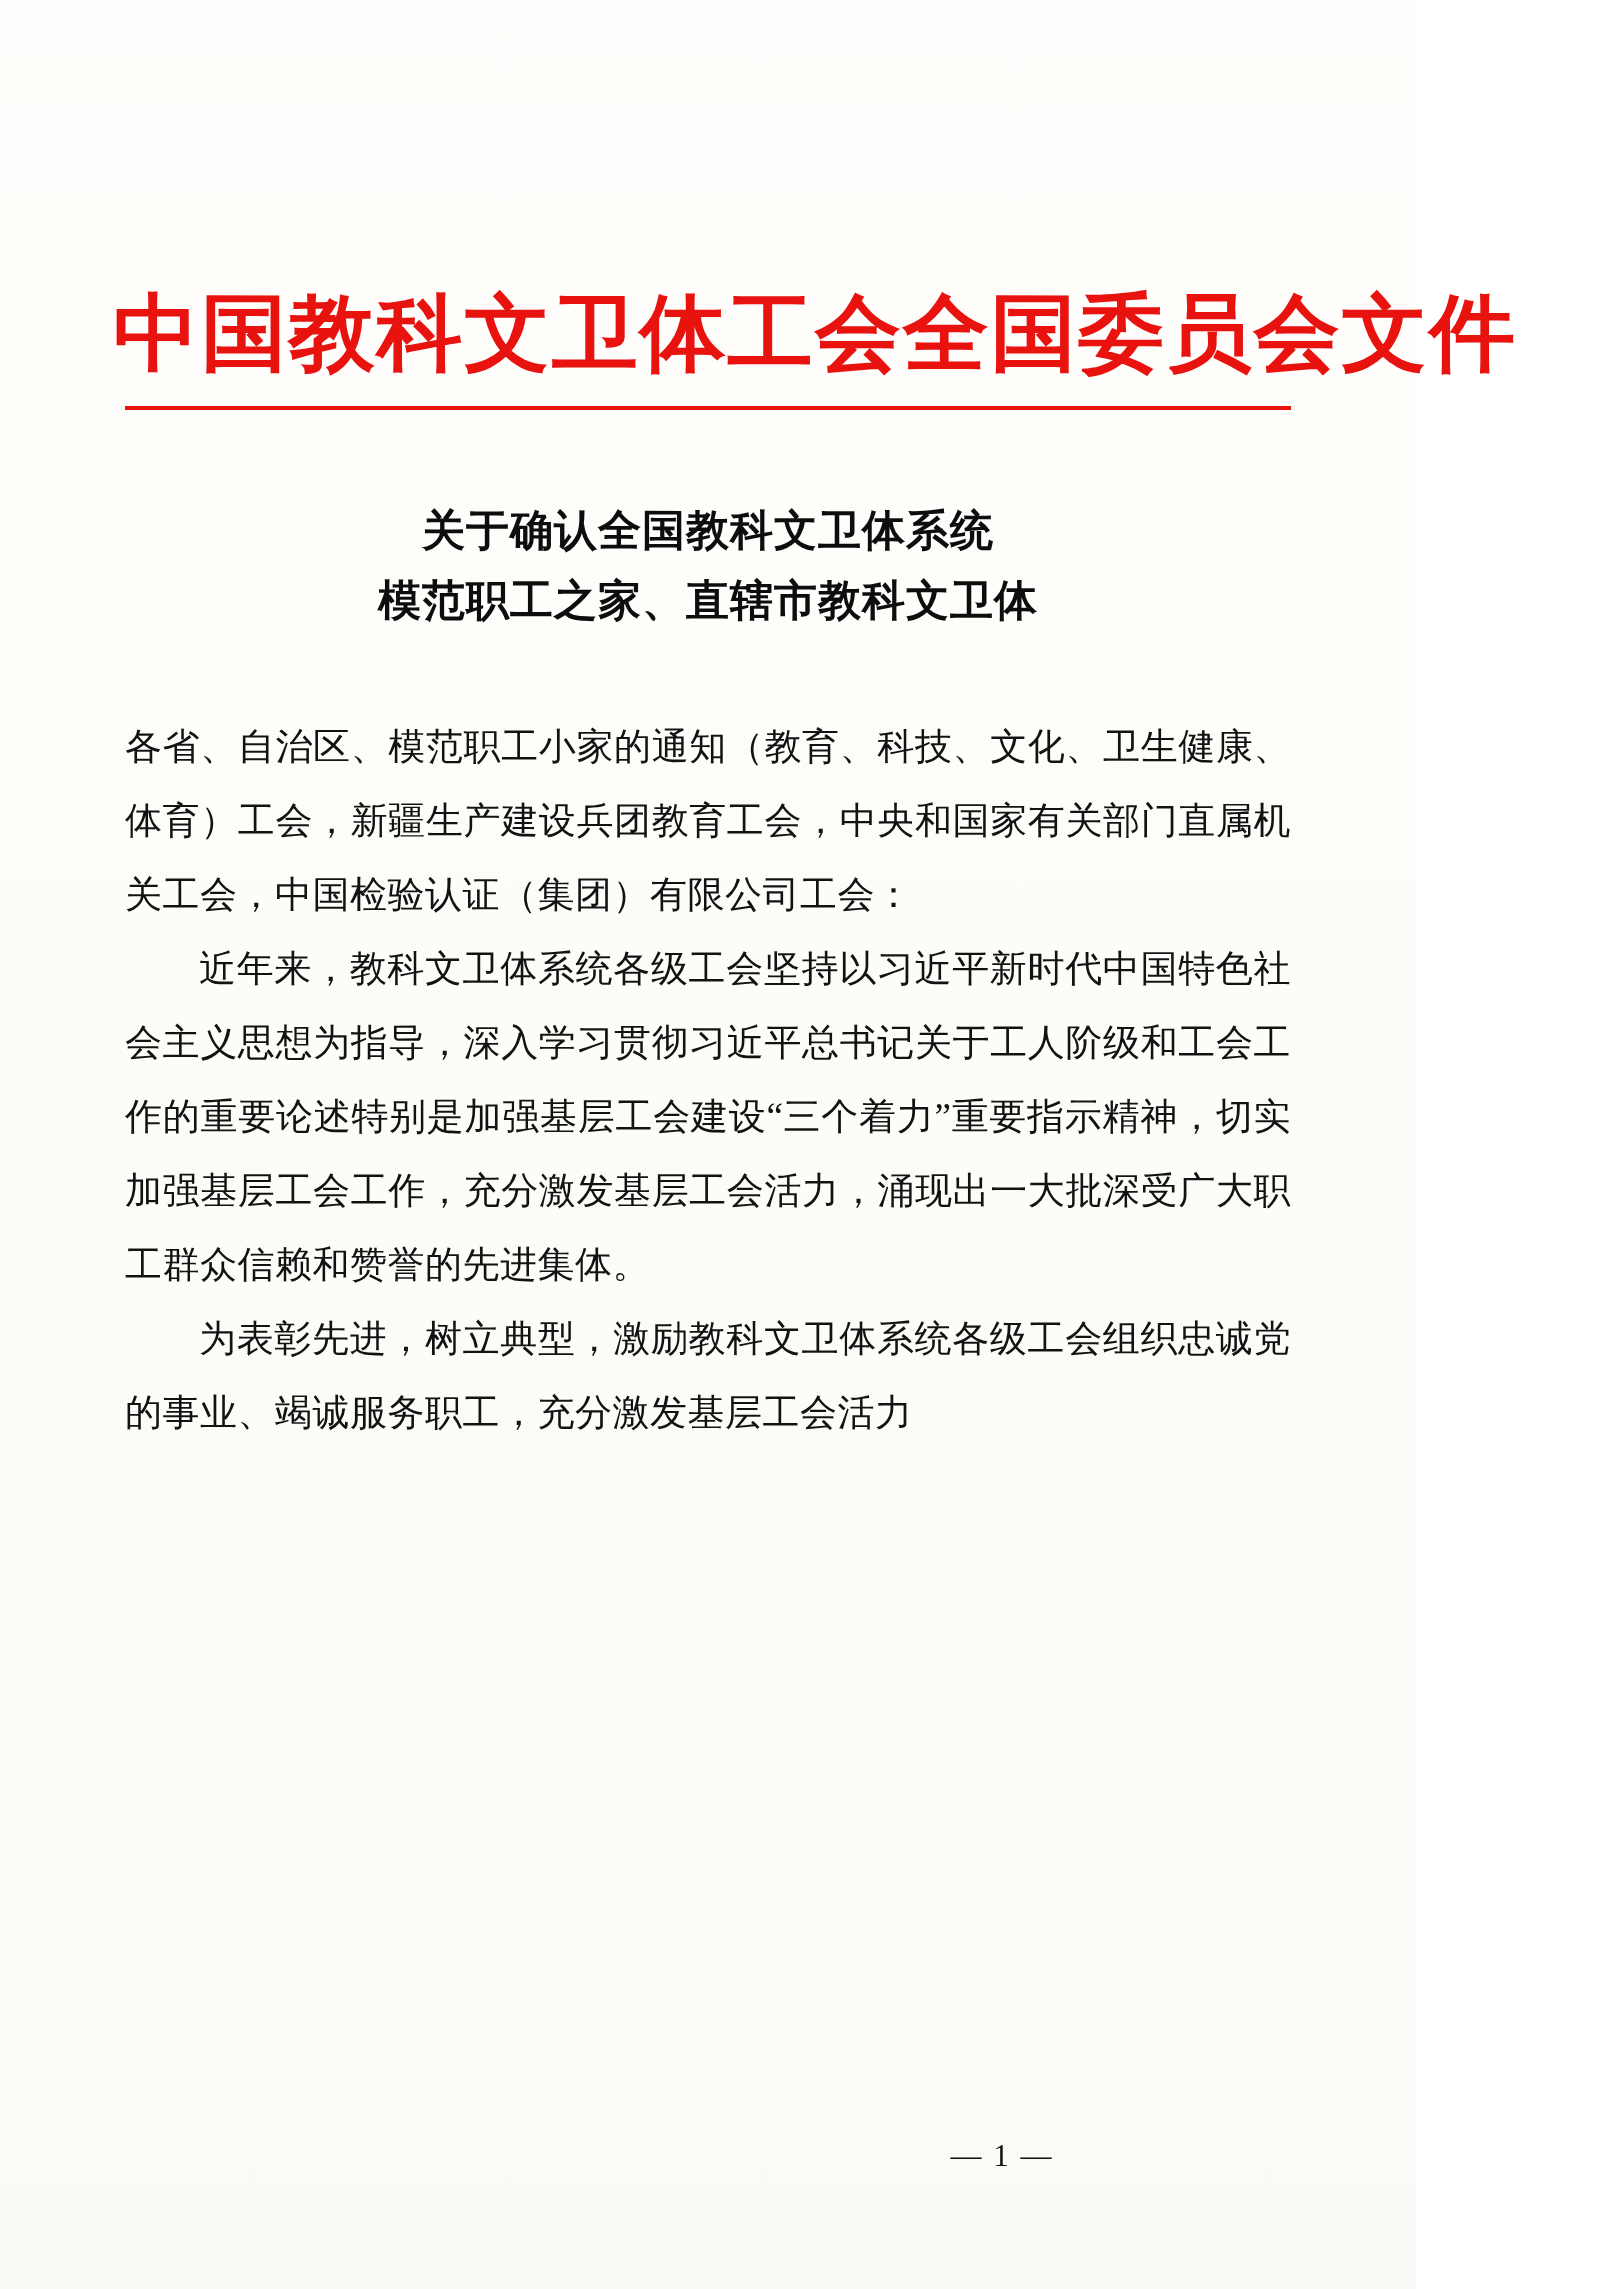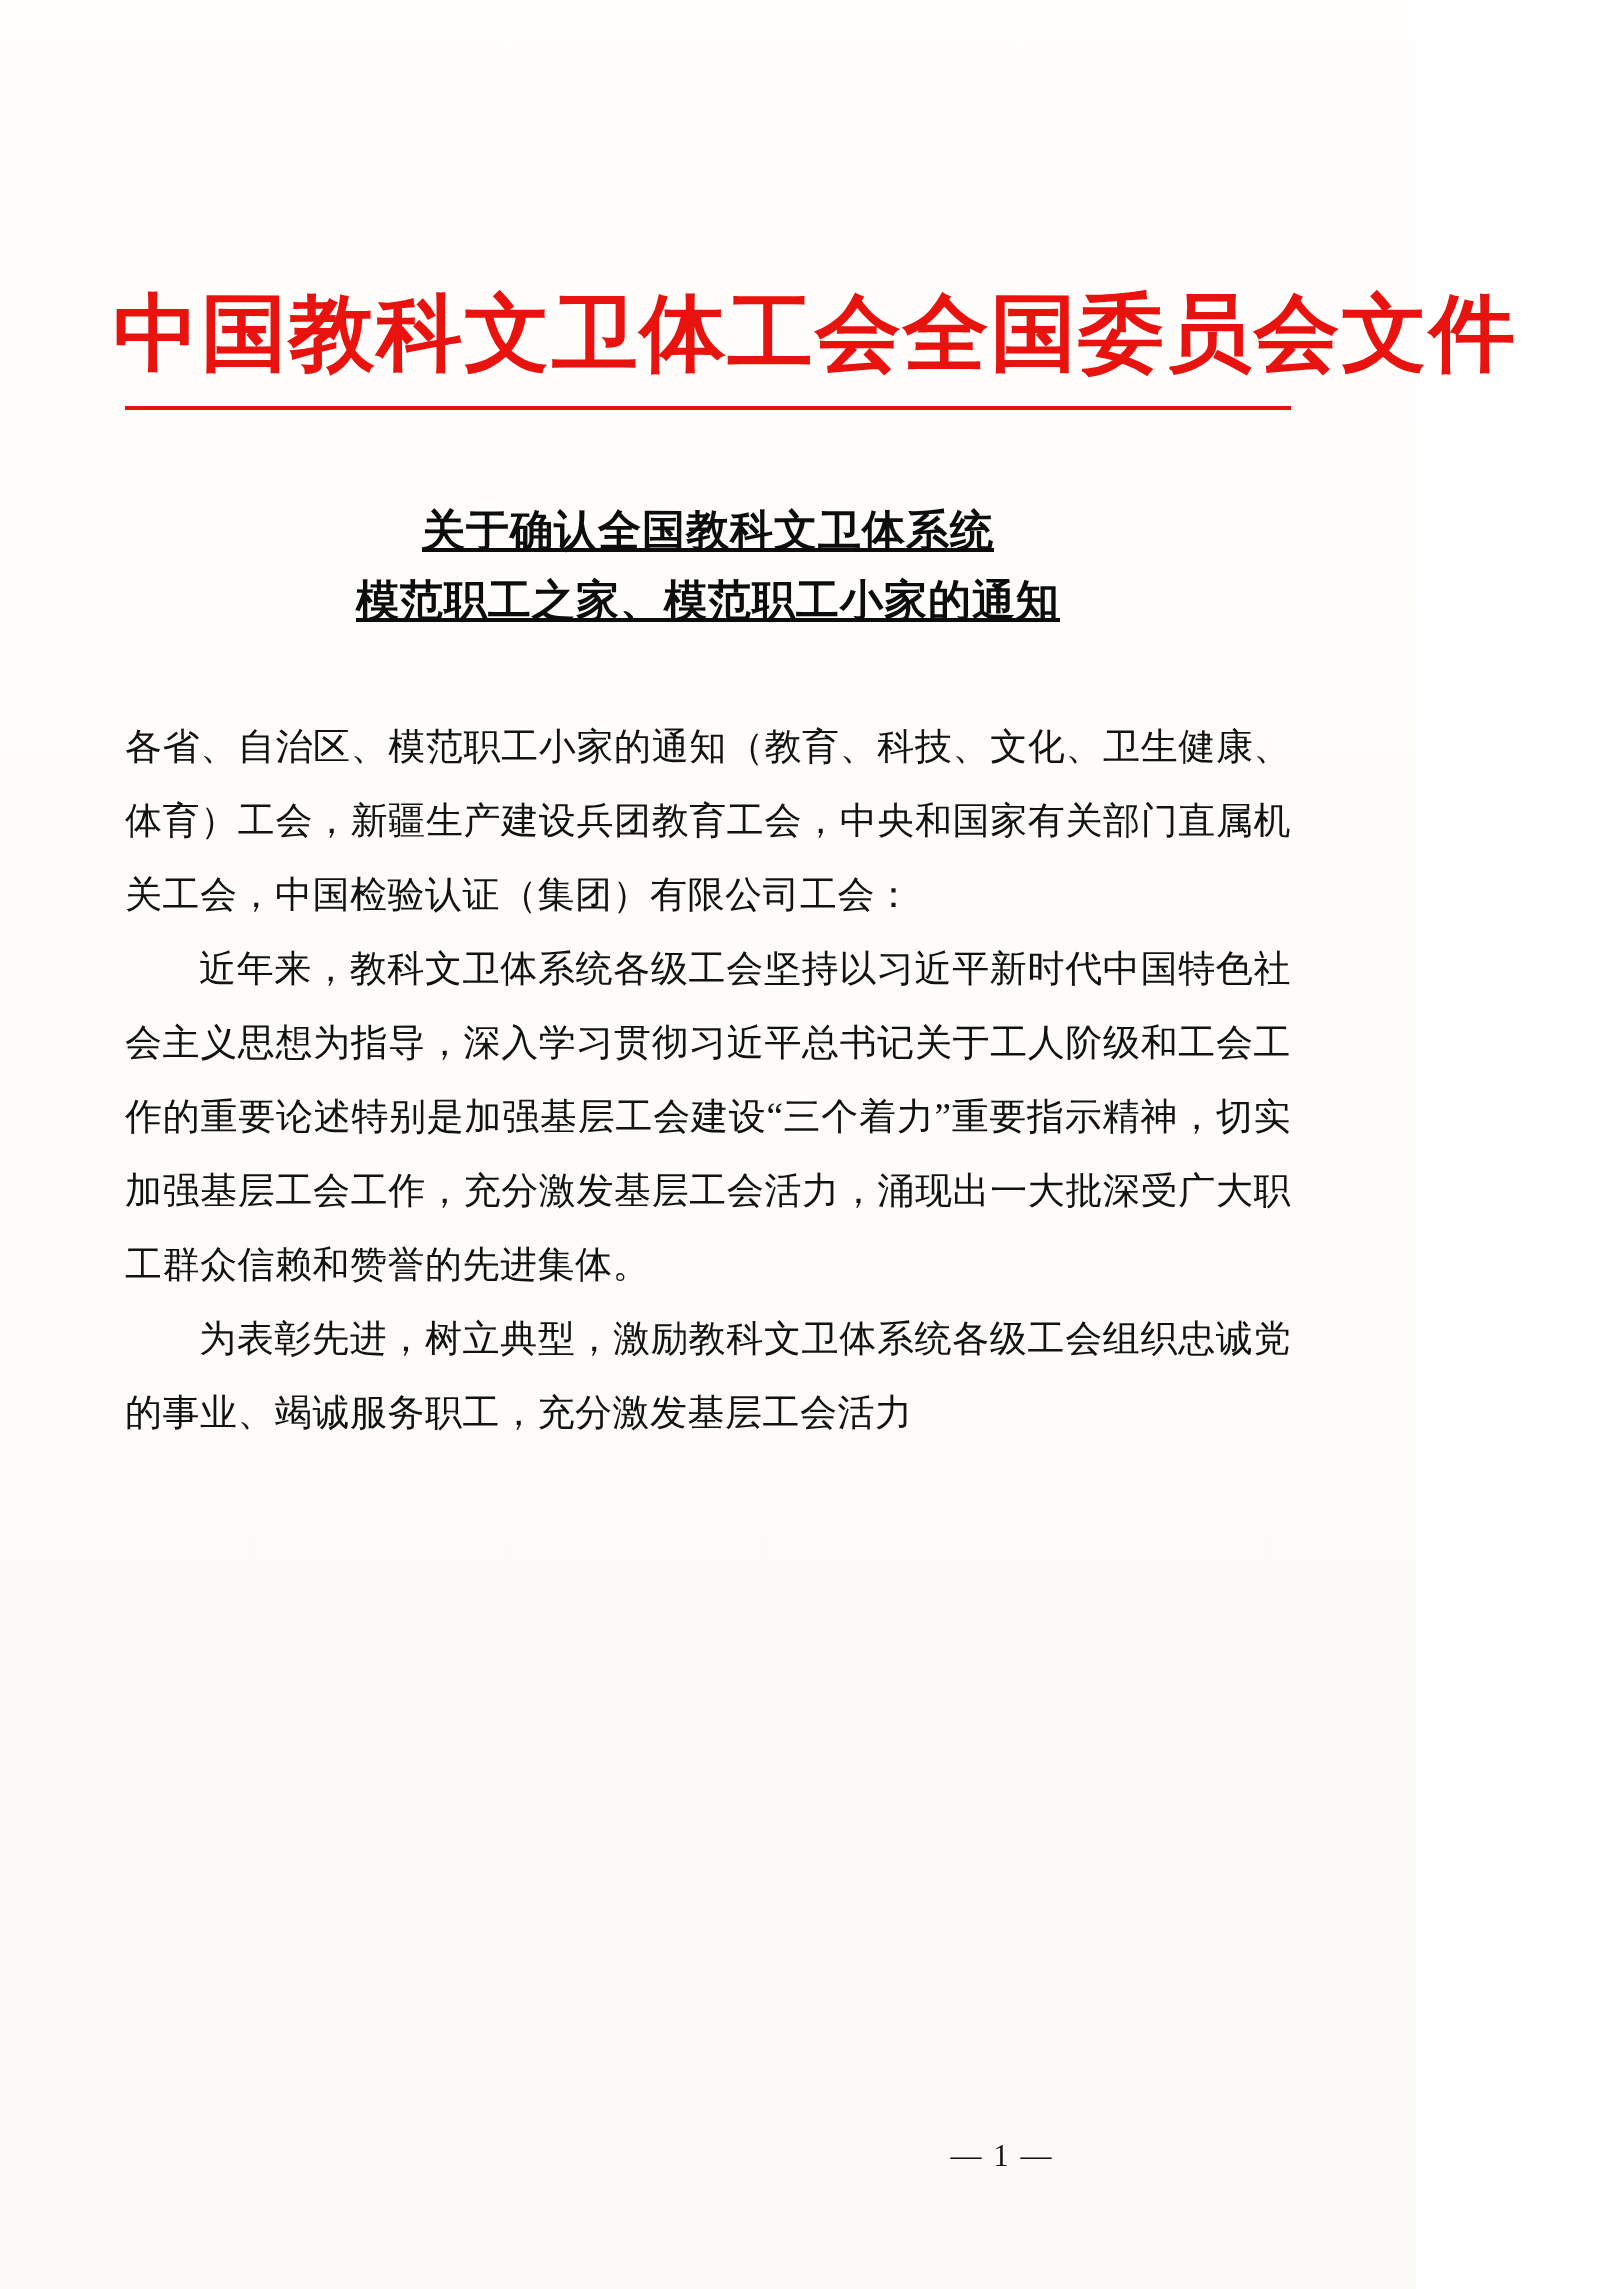--- a/index.html
+++ b/index.html
@@ -78,21 +78,20 @@
     font-family: "DejaVu Serif", "Liberation Serif", serif;
     font-weight: bold;
     font-size: 43px;
     line-height: 1.62;
     letter-spacing: 1px;
     color: #0d0d0d;
   }
   .doc-title .line {
     display: block;
     white-space: nowrap;
-    text-decoration: underline;
   }
 
   .body-text {
     margin-top: 74px;
     font-size: 37px;
     line-height: 2.0;
     letter-spacing: 0.5px;
     text-align: justify;
     text-justify: inter-ideograph;
     color: #121212;
@@ -123,21 +122,21 @@
 <div class="page">
   <div class="content">
 
     <div class="doc-header">中国教科文卫体工会全国委员会文件</div>
 
 
     <div class="red-rule"></div>
 
     <div class="doc-title">
       <span class="line">关于确认全国教科文卫体系统</span>
-      <span class="line">模范职工之家、模范职工小家的通知</span>
+      <span class="line">模范职工之家、直辖市教科文卫体</span>
     </div>
 
     <div class="body-text">
       <p>各省、自治区、模范职工小家的通知（教育、科技、文化、卫生健康、体育）工会，新疆生产建设兵团教育工会，中央和国家有关部门直属机关工会，中国检验认证（集团）有限公司工会：</p>
       <p class="indent">近年来，教科文卫体系统各级工会坚持以习近平新时代中国特色社会主义思想为指导，深入学习贯彻习近平总书记关于工人阶级和工会工作的重要论述特别是加强基层工会建设“三个着力”重要指示精神，切实加强基层工会工作，充分激发基层工会活力，涌现出一大批深受广大职工群众信赖和赞誉的先进集体。</p>
       <p class="indent">为表彰先进，树立典型，激励教科文卫体系统各级工会组织忠诚党的事业、竭诚服务职工，充分激发基层工会活力</p>
     </div>
 
   </div>
 

